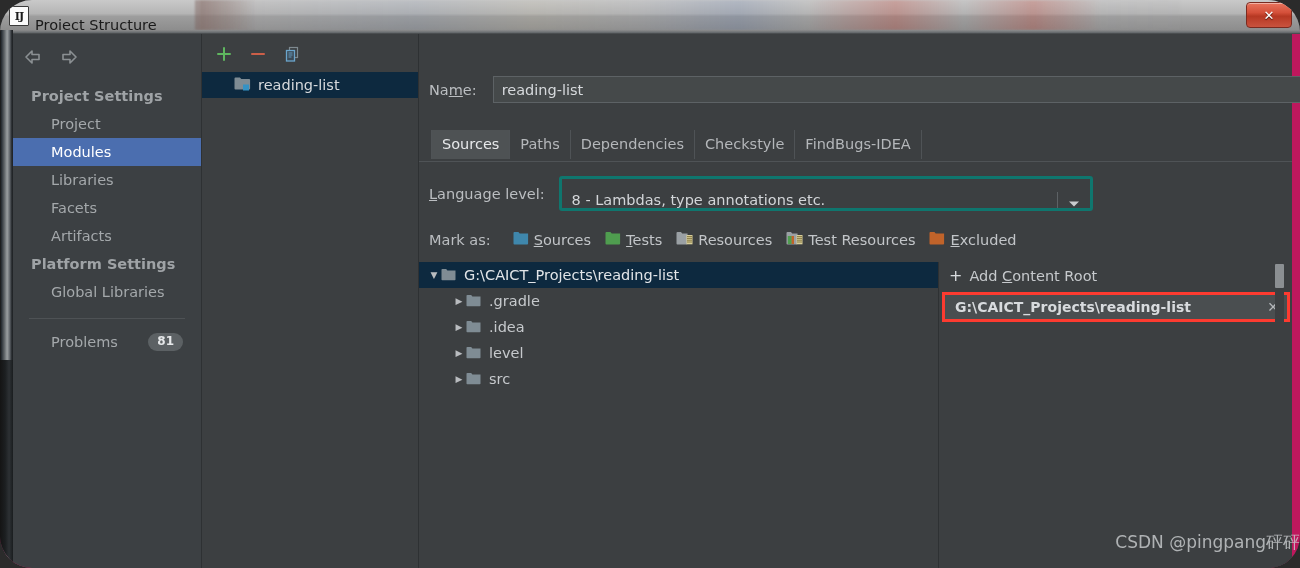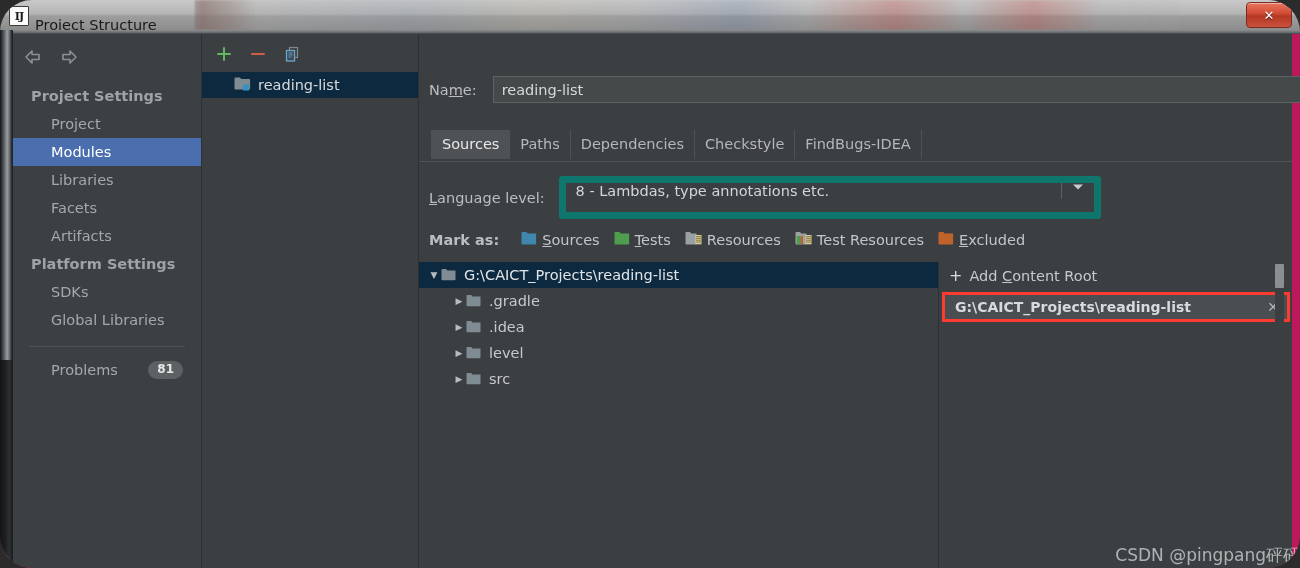--- a/index.html
+++ b/index.html
@@ -303,23 +303,23 @@
   
   .lang-row {
     position: absolute;
     left: 10px; top: 142px;
     display: flex;
     align-items: center;
   }
   .combo {
     margin-left: 14px;
     display: flex;
-    align-items: flex-start;
+    align-items: flex-end;
     height: 29px;
-    border: 7px solid #0f766e;
+    border: 3px solid #0f766e;
     border-radius: 3px;
     background: #3c3f41;
     overflow: hidden;
     cursor: pointer;
   }
   .combo .val {
     width: 496px;
     display: flex;
     align-items: center;
     padding-left: 10px;
@@ -336,21 +336,21 @@
     justify-content: center;
   }
 
   
   .markas-row {
     position: absolute;
     left: 10px; top: 196px;
     display: flex;
     align-items: center;
   }
-  .markas-row .field-label { margin-right: 22px; font-weight: bold; }
+  .markas-row .field-label { margin-right: 22px; }
   .mark-item {
     display: flex;
     align-items: center;
     margin-right: 14px;
     cursor: pointer;
     white-space: nowrap;
   }
   .mark-item .mtxt {
     font-size: 14.5px;
     color: #c2c5c8;
@@ -462,21 +462,21 @@
     right: 8px; top: 230px;
     width: 9px; height: 24px;
     background: #8b8f92;
     border-radius: 1px;
     cursor: pointer;
   }
 
   
   .watermark {
     position: absolute;
-    right: 20px; bottom: 1px;
+    right: 20px; bottom: 14px;
     font-size: 17px;
     color: #c9ccce;
     opacity: .82;
     white-space: nowrap;
   }
 </style>
 </head>
 <body>
 
 <div id="app">
@@ -513,21 +513,20 @@
 
       <div class="side-list">
         <div class="side-group">Project Settings</div>
         <div class="side-item">Project</div>
         <div class="side-item selected">Modules</div>
         <div class="side-item">Libraries</div>
         <div class="side-item">Facets</div>
         <div class="side-item">Artifacts</div>
 
         <div class="side-group">Platform Settings</div>
-        <div class="side-item">SDKs</div>
         <div class="side-item">Global Libraries</div>
 
         <div class="side-sep"></div>
 
         <div class="problems-row">
           <span class="lbl">Problems</span>
           <span class="badge">81</span>
         </div>
       </div>
     </div>

